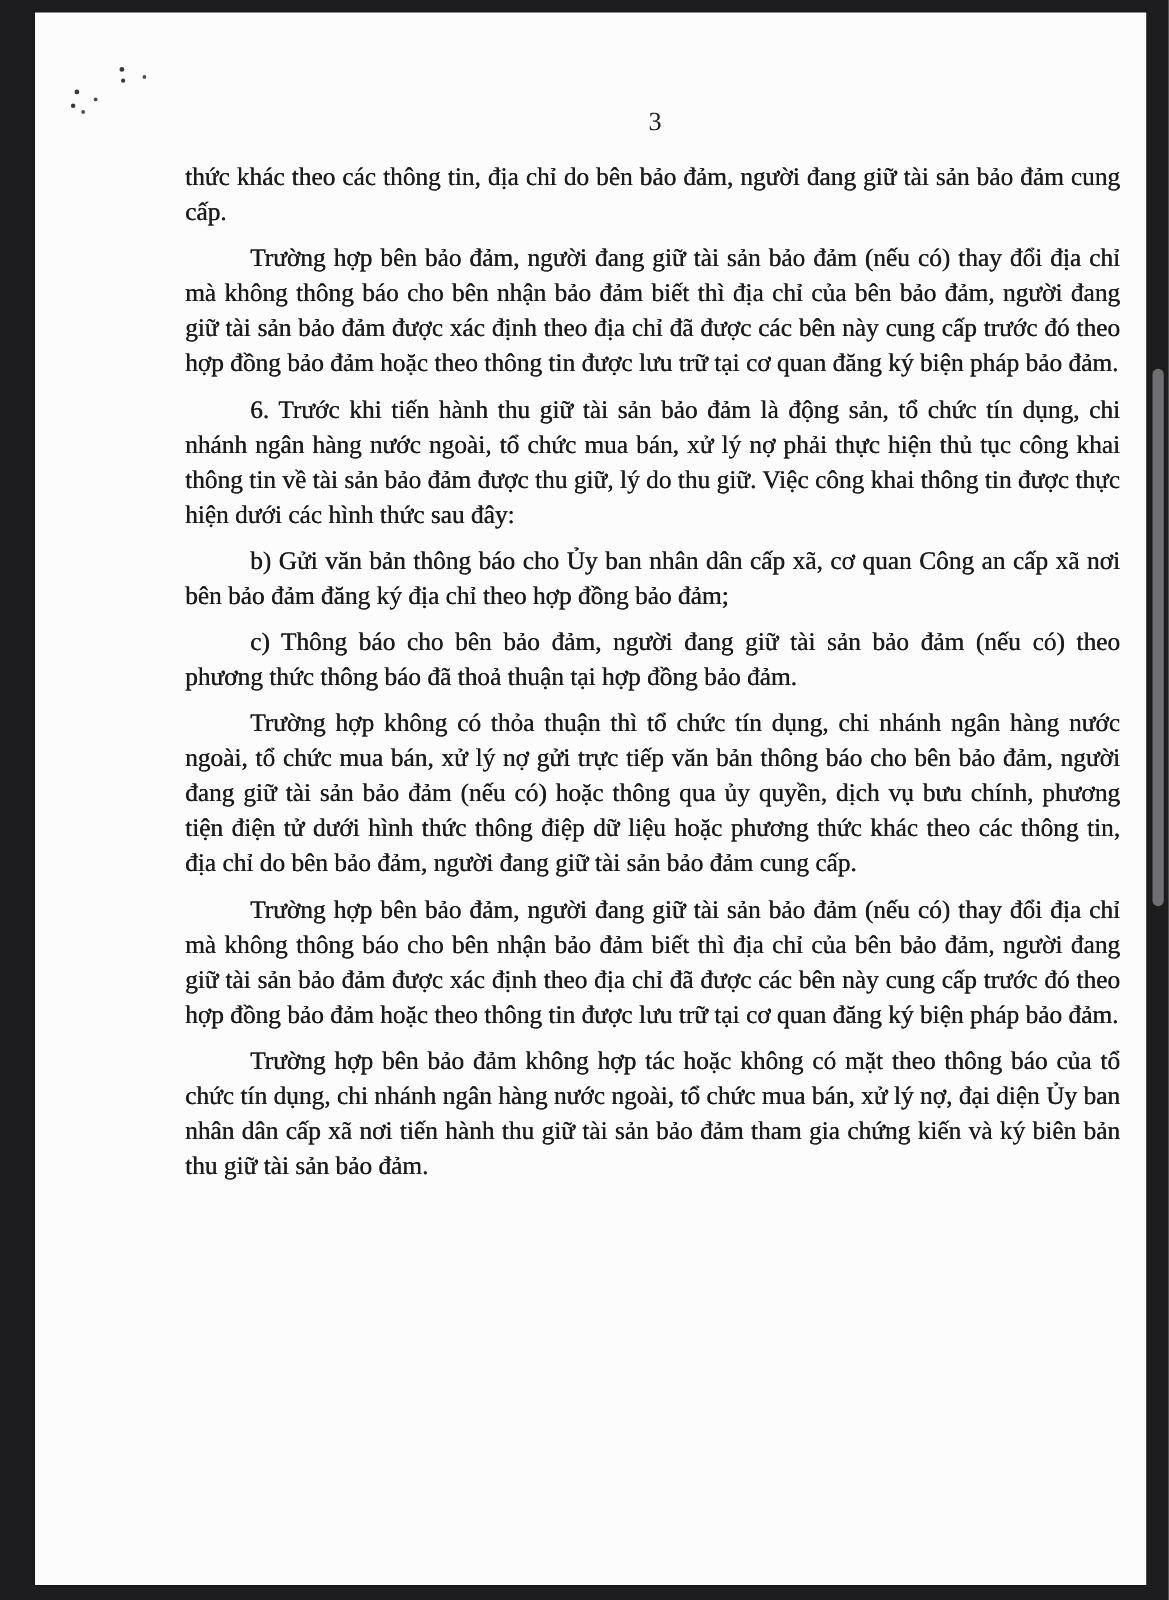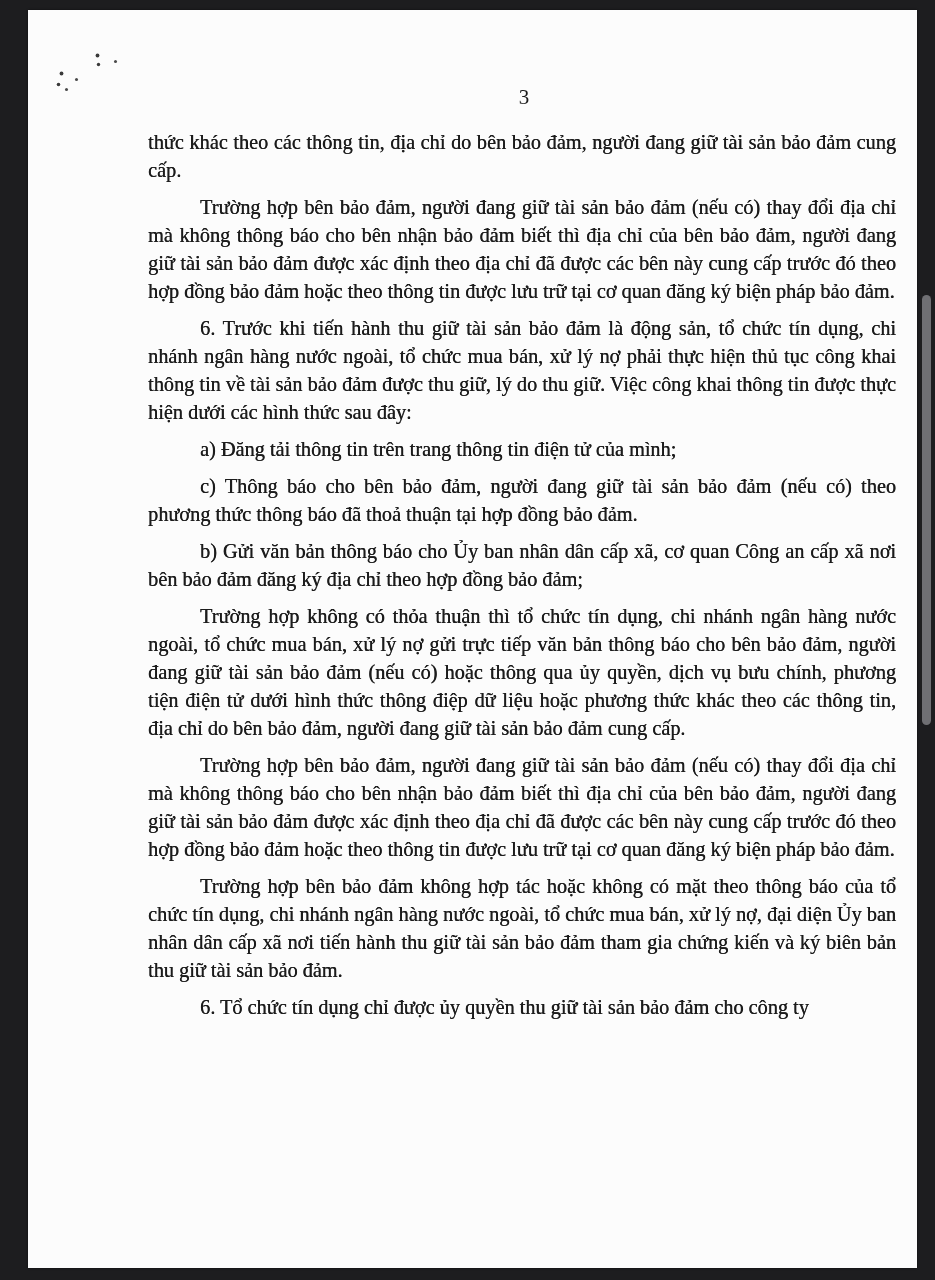--- a/index.html
+++ b/index.html
@@ -90,26 +90,24 @@
 <body>
 
 <div class="page">
   <div class="speckles"></div>
   <div class="content">
     <div class="page-number">3</div>
     <div class="doc-body">
       <p class="no-indent">thức khác theo các thông tin, địa chỉ do bên bảo đảm, người đang giữ tài sản bảo đảm cung cấp.</p>
       <p>Trường hợp bên bảo đảm, người đang giữ tài sản bảo đảm (nếu có) thay đổi địa chỉ mà không thông báo cho bên nhận bảo đảm biết thì địa chỉ của bên bảo đảm, người đang giữ tài sản bảo đảm được xác định theo địa chỉ đã được các bên này cung cấp trước đó theo hợp đồng bảo đảm hoặc theo thông tin được lưu trữ tại cơ quan đăng ký biện pháp bảo đảm.</p>
       <p>6. Trước khi tiến hành thu giữ tài sản bảo đảm là động sản, tổ chức tín dụng, chi nhánh ngân hàng nước ngoài, tổ chức mua bán, xử lý nợ phải thực hiện thủ tục công khai thông tin về tài sản bảo đảm được thu giữ, lý do thu giữ. Việc công khai thông tin được thực hiện dưới các hình thức sau đây:</p>
-      <p>a) Đăng tải thông tin trên trang thông tin điện tử của mình;</p>
+      <p>b) Gửi văn bản thông báo cho Ủy ban nhân dân cấp xã, cơ quan Công an cấp xã nơi bên bảo đảm đăng ký địa chỉ theo hợp đồng bảo đảm;</p>
       <p>c) Thông báo cho bên bảo đảm, người đang giữ tài sản bảo đảm (nếu có) theo phương thức thông báo đã thoả thuận tại hợp đồng bảo đảm.</p>
-      <p>b) Gửi văn bản thông báo cho Ủy ban nhân dân cấp xã, cơ quan Công an cấp xã nơi bên bảo đảm đăng ký địa chỉ theo hợp đồng bảo đảm;</p>
       <p>Trường hợp không có thỏa thuận thì tổ chức tín dụng, chi nhánh ngân hàng nước ngoài, tổ chức mua bán, xử lý nợ gửi trực tiếp văn bản thông báo cho bên bảo đảm, người đang giữ tài sản bảo đảm (nếu có) hoặc thông qua ủy quyền, dịch vụ bưu chính, phương tiện điện tử dưới hình thức thông điệp dữ liệu hoặc phương thức khác theo các thông tin, địa chỉ do bên bảo đảm, người đang giữ tài sản bảo đảm cung cấp.</p>
       <p>Trường hợp bên bảo đảm, người đang giữ tài sản bảo đảm (nếu có) thay đổi địa chỉ mà không thông báo cho bên nhận bảo đảm biết thì địa chỉ của bên bảo đảm, người đang giữ tài sản bảo đảm được xác định theo địa chỉ đã được các bên này cung cấp trước đó theo hợp đồng bảo đảm hoặc theo thông tin được lưu trữ tại cơ quan đăng ký biện pháp bảo đảm.</p>
       <p>Trường hợp bên bảo đảm không hợp tác hoặc không có mặt theo thông báo của tổ chức tín dụng, chi nhánh ngân hàng nước ngoài, tổ chức mua bán, xử lý nợ, đại diện Ủy ban nhân dân cấp xã nơi tiến hành thu giữ tài sản bảo đảm tham gia chứng kiến và ký biên bản thu giữ tài sản bảo đảm.</p>
-      <p>6. Tổ chức tín dụng chỉ được ủy quyền thu giữ tài sản bảo đảm cho công ty</p>
     </div>
   </div>
 </div>
 
 <div class="scrollbar-track">
   <div class="scrollbar-thumb"></div>
 </div>
 
 </body></html>

